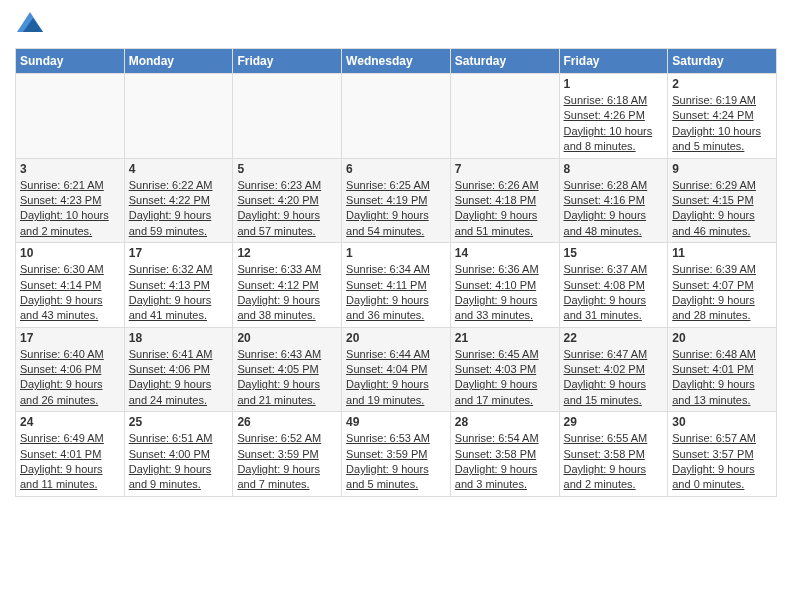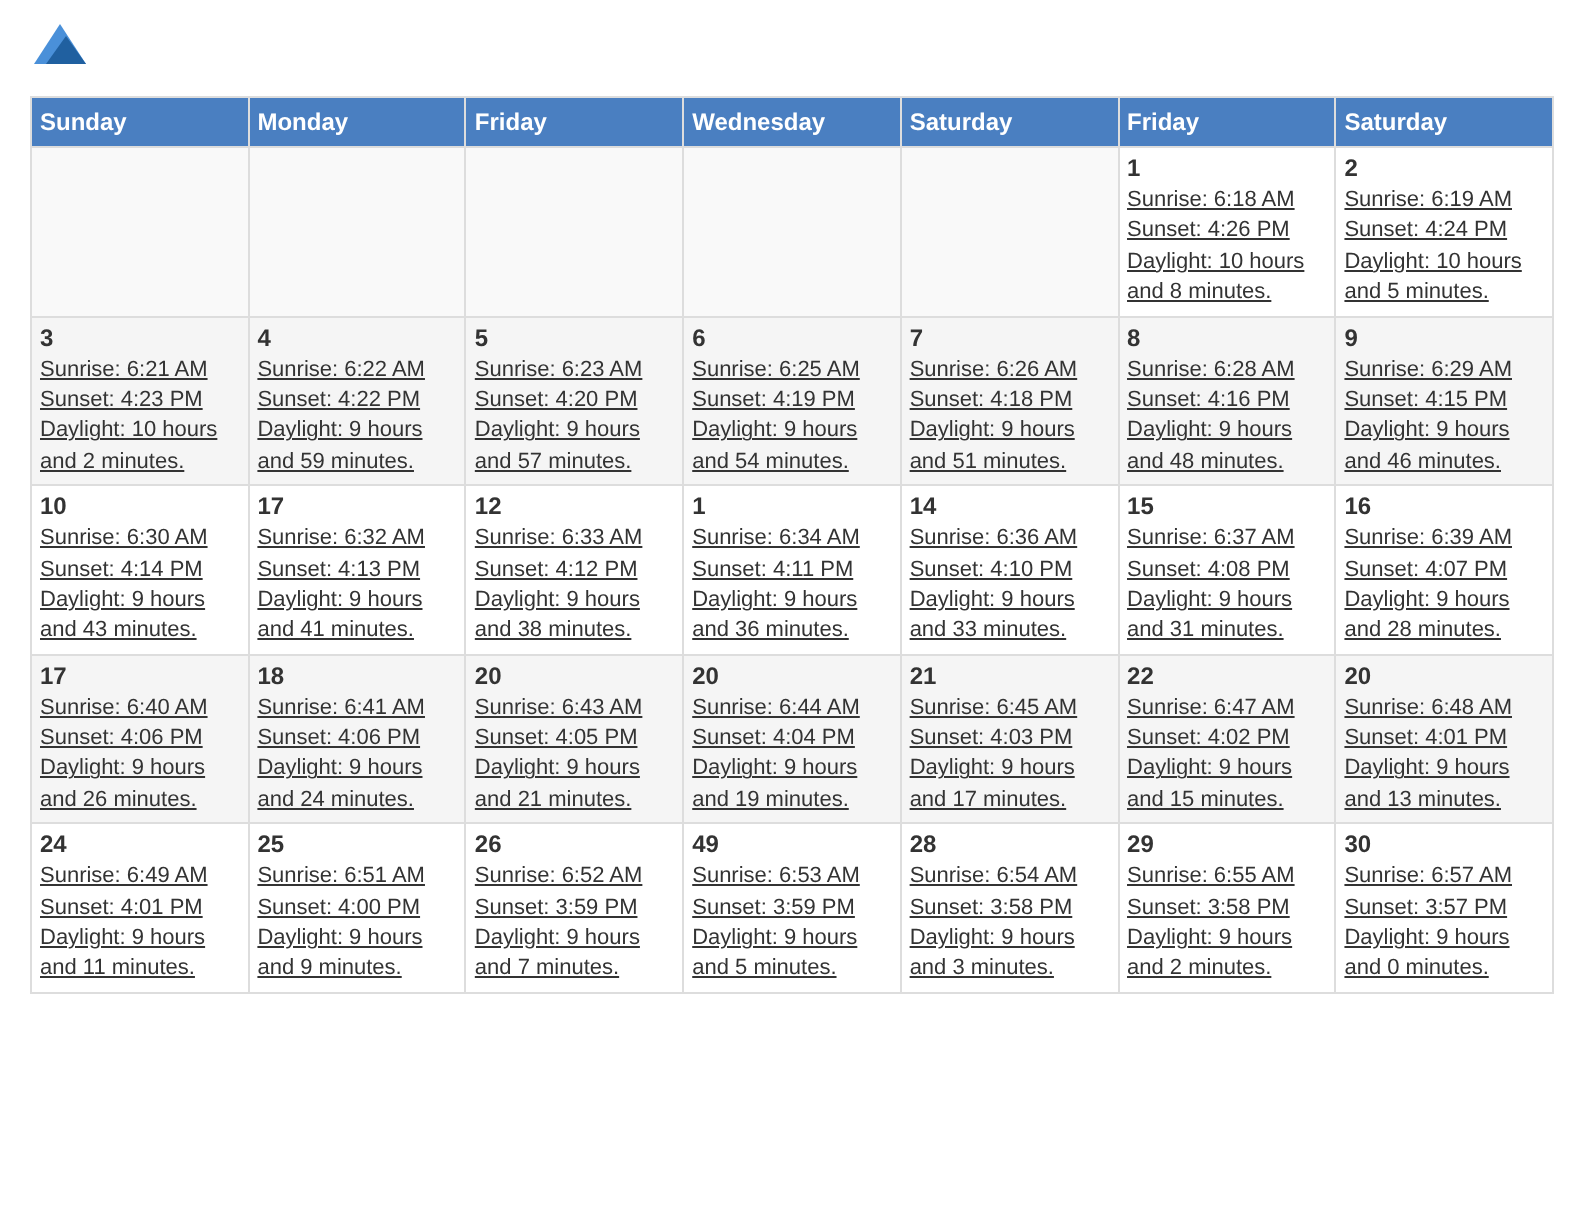--- a/index.html
+++ b/index.html
@@ -197,21 +197,21 @@
           </td>
           <td>
             <span class="day-number">14</span>
             <div class="day-info">Sunrise: 6:36 AM<br>Sunset: 4:10 PM<br>Daylight: 9 hours<br>and 33 minutes.</div>
           </td>
           <td>
             <span class="day-number">15</span>
             <div class="day-info">Sunrise: 6:37 AM<br>Sunset: 4:08 PM<br>Daylight: 9 hours<br>and 31 minutes.</div>
           </td>
           <td>
-            <span class="day-number">16</span>
+            <span class="day-number">11</span>
             <div class="day-info">Sunrise: 6:39 AM<br>Sunset: 4:07 PM<br>Daylight: 9 hours<br>and 28 minutes.</div>
           </td>
         </tr>
         <tr>
           <td>
             <span class="day-number">17</span>
             <div class="day-info">Sunrise: 6:40 AM<br>Sunset: 4:06 PM<br>Daylight: 9 hours<br>and 26 minutes.</div>
           </td>
           <td>
             <span class="day-number">18</span>

